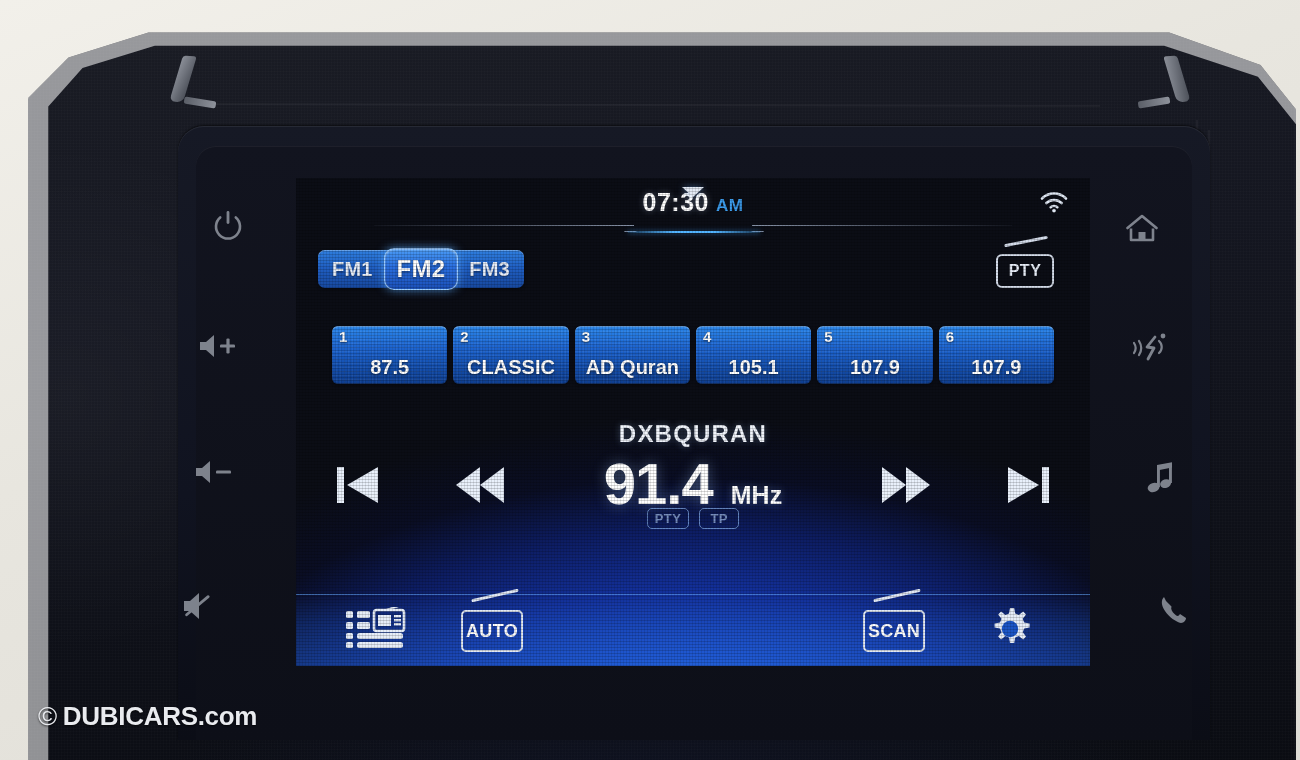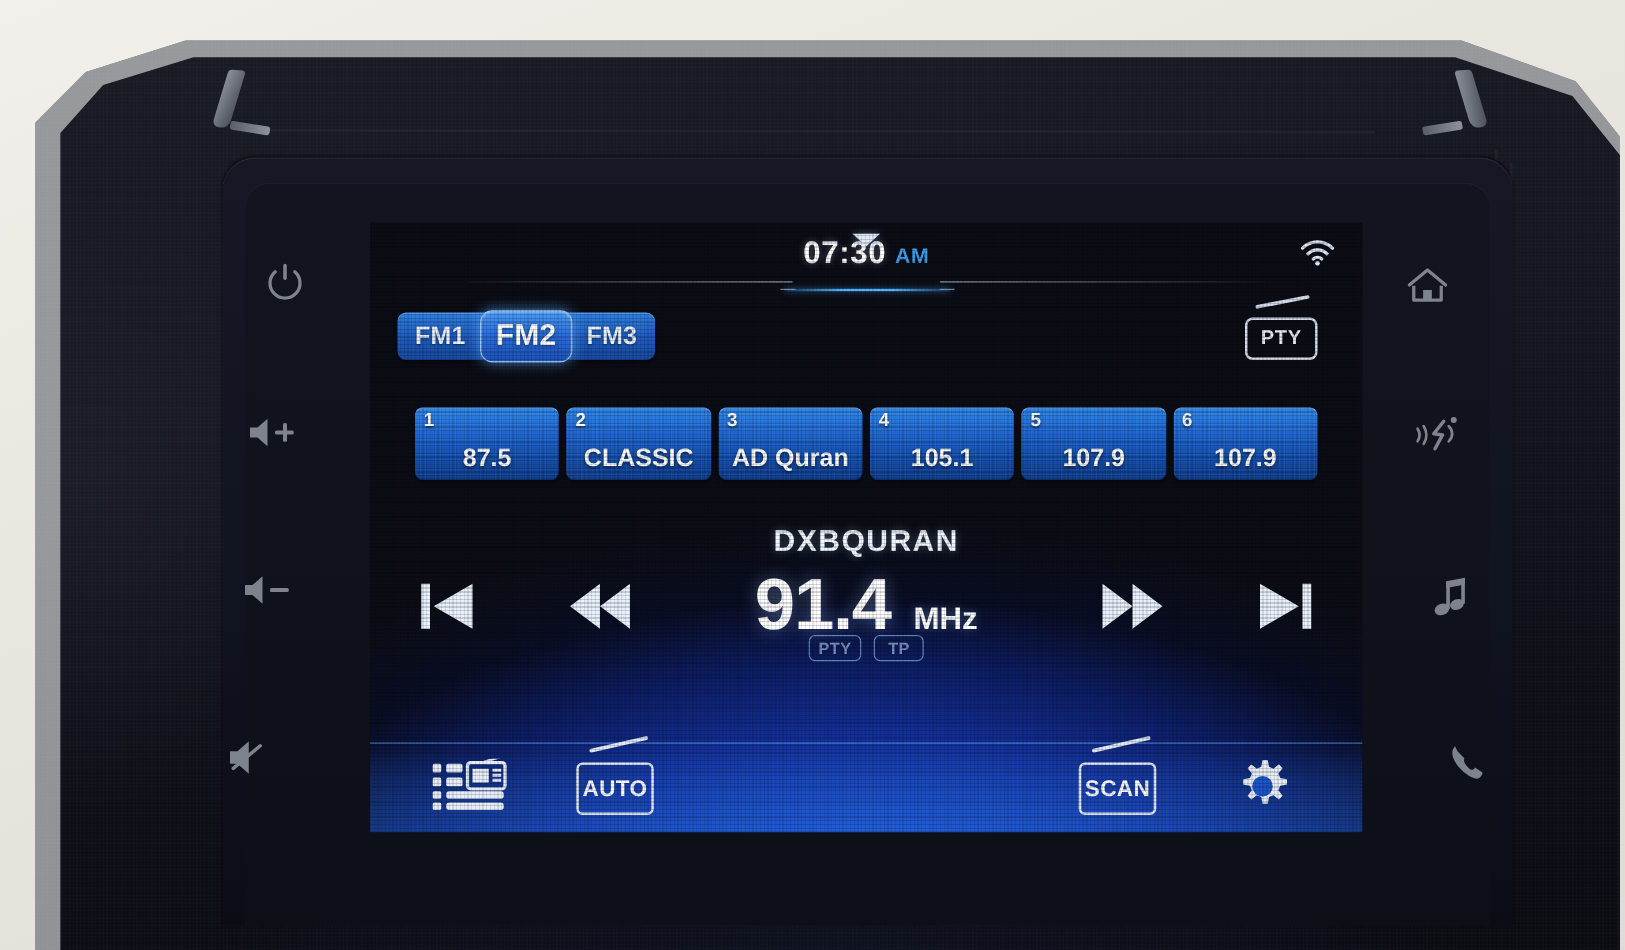--- a/index.html
+++ b/index.html
@@ -683,14 +683,17 @@
     </svg>
   </div>
 
   <div class="hw phone">
     <svg viewBox="0 0 32 32" width="32" height="32">
       <path d="M6 3 C 3 6, 3 11, 7 17 C 11 23, 18 28, 23 29 C 26 29, 28 26, 28 24
                L 22 20 C 20.5 22.5, 19 22.5, 16.5 20 C 14 17.5, 12.5 15, 13.5 12.5 L 8 7 Z" fill="#c2c8d2"></path>
     </svg>
   </div>
 
+  <div class="watermark">
+    <span class="c">©</span><span>DUBICARS</span><span class="dot">.com</span>
+  </div>
 
 </div>
 
 </body></html>

